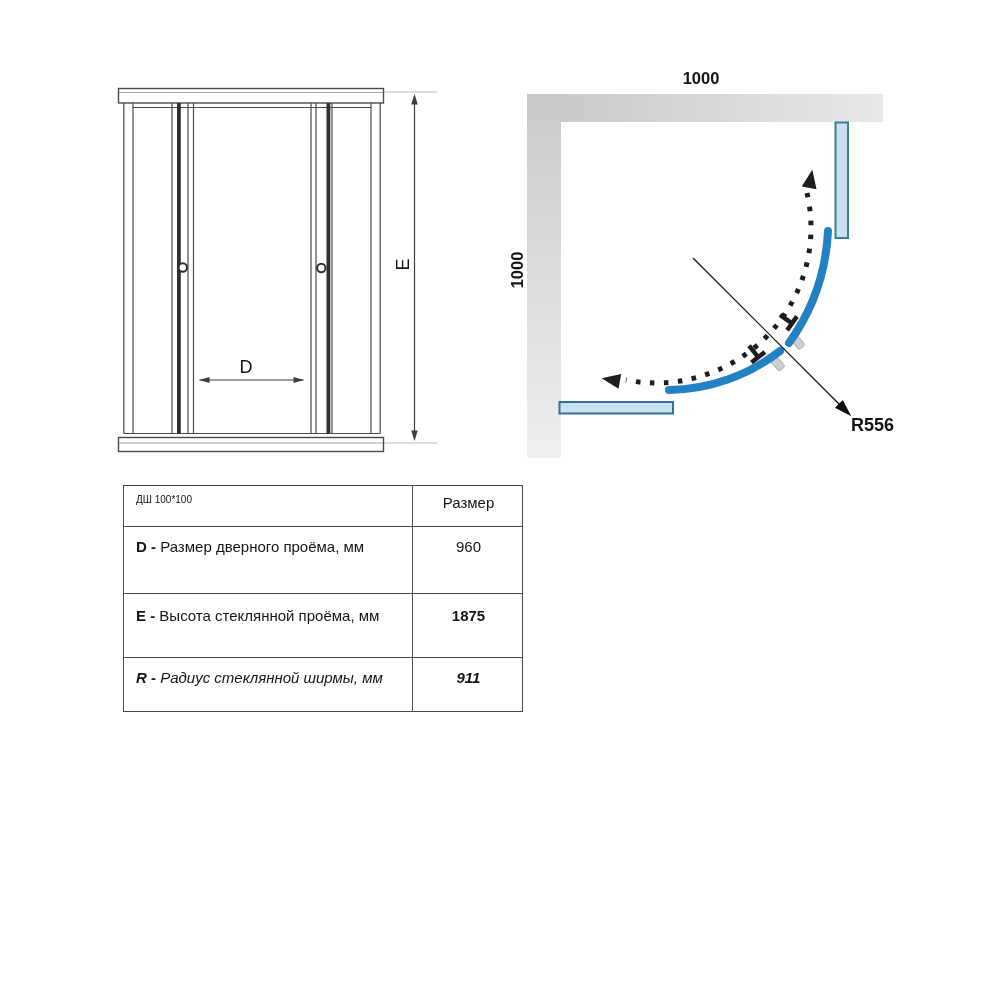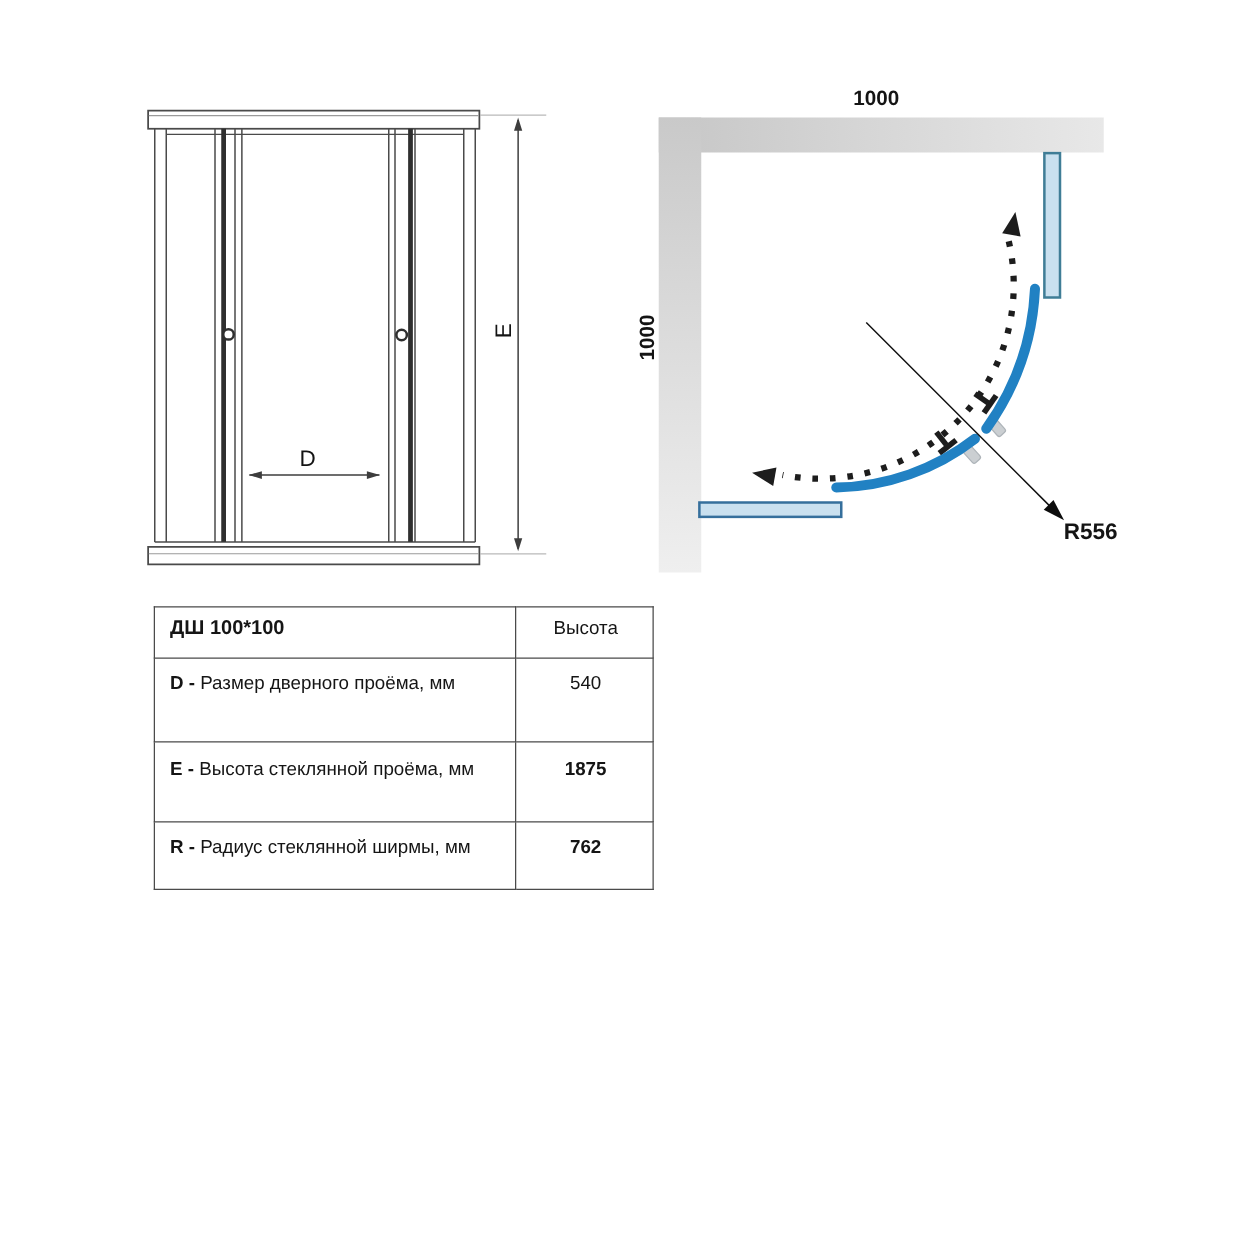--- a/index.html
+++ b/index.html
@@ -17,24 +17,24 @@
     position:absolute;left:123px;top:485px;width:400px;
     border-collapse:collapse;table-layout:fixed;
     font-size:15px;color:#151515;background:#fff;
   }
   table.spec-table td{
     border:1px solid #4a4a4a;vertical-align:top;
     padding:0 10px 0 12px;overflow:hidden;
   }
   td.col-size{width:87px;text-align:center;padding:0 4px;}
   tr.hdr td{height:32px;padding-top:8px;}
-  tr.hdr td.col-model{font-weight:bold;font-size:16px;}
+  tr.hdr td.col-model{font-weight:normal;font-size:10px;}
   tr.r1 td{height:55px;padding-top:11px;}
   tr.r2 td{height:50px;padding-top:13px;}
-  tr.r3 td{height:42px;padding-top:11px;}
+  tr.r3 td{height:42px;padding-top:11px;font-style:italic;}
   .rowkey{font-weight:bold;}
   .val-bold{font-weight:bold;text-align:right;}
 </style>
 </head>
 <body>
 
 <div class="canvas">
 
   <svg class="diagram" width="1000" height="1000" viewBox="0 0 1000 1000">
     <defs>
@@ -137,43 +137,43 @@
     </g>
   </svg>
 
   <table class="spec-table">
     <tbody>
       <tr class="hdr">
         <td class="col-model">
           <span>ДШ 100*100</span>
         </td>
         <td class="col-size">
-          <span>Высота</span>
+          <span>Размер</span>
         </td>
       </tr>
       <tr class="r1">
         <td>
           <span class="rowkey">D -</span><span> Размер дверного проёма, мм</span>
         </td>
         <td class="col-size">
-          <span>540</span>
+          <span>960</span>
         </td>
       </tr>
       <tr class="r2">
         <td>
           <span class="rowkey">E -</span><span> Высота стеклянной проёма, мм</span>
         </td>
         <td class="col-size">
           <span class="val-bold">1875</span>
         </td>
       </tr>
       <tr class="r3">
         <td>
           <span class="rowkey">R -</span><span> Радиус стеклянной ширмы, мм</span>
         </td>
         <td class="col-size">
-          <span class="val-bold">762</span>
+          <span class="val-bold">911</span>
         </td>
       </tr>
     </tbody>
   </table>
 
 </div>
 
 </body></html>

